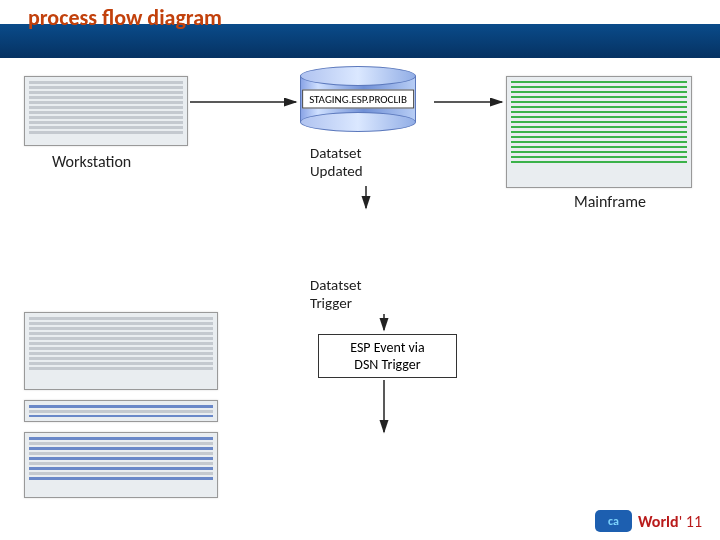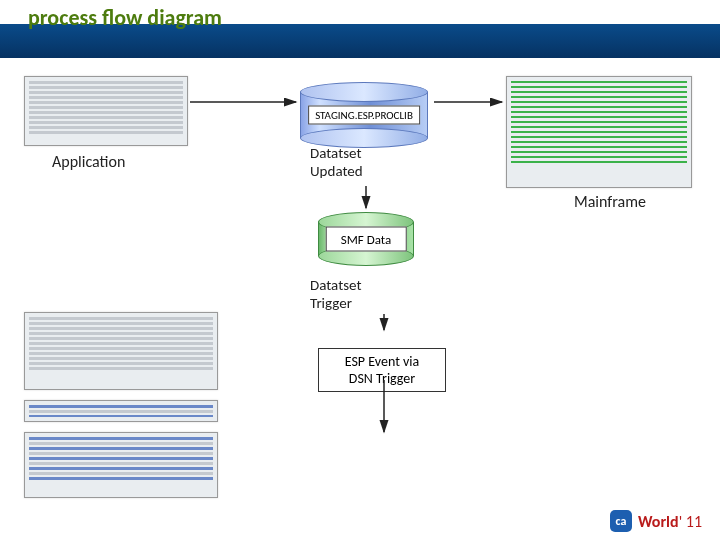--- a/index.html
+++ b/index.html
@@ -1,40 +1,40 @@
 <!DOCTYPE html>
 <html><head>
 <meta charset="utf-8">
 <style>
   * { box-sizing: border-box; margin: 0; padding: 0; }
   body { width: 720px; height: 540px; font-family: Calibri, Arial, sans-serif; background: #fff; position: relative; overflow: hidden; }
   .titlebar { width: 100%; height: 58px; position: relative; }
   .titlebar-bg { position: absolute; left: 0; top: 24px; width: 100%; height: 34px; background: linear-gradient(#0a4b8a, #063262); }
-  .title { position: absolute; left: 28px; top: 4px; font-size: 22px; font-weight: bold; color: #4d7c0f; }
+  .title { position: absolute; left: 28px; top: 4px; font-size: 22px; font-weight: bold; color: #c2410c; }
   .stage { position: absolute; left: 0; top: 58px; width: 720px; height: 482px; }
   .screenshot { border: 1px solid #999; background: #e9edf0; box-shadow: 0 0 2px rgba(0,0,0,.15); position: absolute; }
   
   .ss-lines { position:absolute; inset:4px; overflow:hidden; }
   .ss-lines div { height:3px; margin-bottom:2px; background:#c4c9cf; }
   .ss-lines.green div { background:#3bb24a; height:2px; margin-bottom:3px; }
   .ss-lines.mixed div:nth-child(odd){ background:#6a88c8; }
   .cylinder { position:absolute; }
   .cyl-body { position:absolute; left:0; right:0; top:10px; bottom:10px; background:linear-gradient(90deg,#8aa4e6 0%, #cfe0ff 15%, #6f8fd6 55%, #b7cdf5 100%); border-left:1px solid #5b78bc; border-right:1px solid #5b78bc; }
   .cyl-body.green { background:linear-gradient(90deg,#6ab86b 0%, #c9f0c6 15%, #55a557 55%, #a9e3a8 100%); border-color:#3e8a40; }
   .cyl-top, .cyl-bot { position:absolute; left:0; right:0; height:20px; border:1px solid #5b78bc; border-radius:50%; background:linear-gradient(90deg,#b0c3f0, #dbe8ff, #92aee6); }
   .cyl-top.green, .cyl-bot.green { border-color:#3e8a40; background:linear-gradient(90deg,#9cd79a,#d6f5d2,#7ec47d); }
   .cyl-top { top:0; }
   .cyl-bot { bottom:0; }
   .cyl-label { position:absolute; left:50%; top:50%; transform:translate(-50%,-50%); background:#fff; border:1px solid #444; font-size:11px; padding:2px 6px; white-space:nowrap; }
   .cyl-label.big { font-size:13px; padding:4px 14px; }
   .freelabel { position:absolute; font-size:16px; color:#222; }
   .box { position:absolute; border:1px solid #333; background:#fff; text-align:center; display:flex; align-items:center; justify-content:center; font-size:14px; }
   svg.arrows { position:absolute; left:0; top:0; width:720px; height:482px; pointer-events:none; }
   .logo { position:absolute; right:18px; bottom:8px; display:flex; align-items:center; gap:6px; }
-  .ca-badge { width:22px; height:22px; border-radius:5px; background:#1d5fb0; color:#ffffff; font-weight:bold; font-size:12px; display:flex; align-items:center; justify-content:center; }
+  .ca-badge { width:37px; height:22px; border-radius:5px; background:#1d5fb0; color:#7dd3fc; font-weight:bold; font-size:12px; display:flex; align-items:center; justify-content:center; }
   .logo-text { font-size:16px; color:#b91c1c; }
   .logo-text b { font-weight:600; }
 </style>
 </head>
 <body>
 
 <div class="titlebar">
   <div class="titlebar-bg"></div>
   <div class="title">process flow diagram</div>
 </div>
@@ -49,21 +49,21 @@
         <div></div>
         <div></div>
         <div></div>
         <div></div>
         <div></div>
         <div></div>
         <div></div>
         <div></div>
       </div>
   </div>
-  <div class="freelabel" style="left:52px; top:94px;">Application</div>
+  <div class="freelabel" style="left:52px; top:94px;">Workstation</div>
 
   <div class="screenshot" style="left:506px; top:18px; width:186px; height:112px;">
     <div class="ss-lines green">
         <div></div>
         <div></div>
         <div></div>
         <div></div>
         <div></div>
         <div></div>
         <div></div>
@@ -74,39 +74,33 @@
         <div></div>
         <div></div>
         <div></div>
         <div></div>
         <div></div>
         <div></div>
       </div>
   </div>
   <div class="freelabel" style="left:562px; top:134px;margin-left:12px;">Mainframe</div>
 
-  <div class="cylinder" style="left:300px; top:24px; width:128px; height:66px;">
+  <div class="cylinder" style="left:300px; top:8px; width:116px; height:66px;">
     <div class="cyl-body"></div>
     <div class="cyl-top"></div>
     <div class="cyl-bot"></div>
     <div class="cyl-label">STAGING.ESP.PROCLIB</div>
   </div>
   <div class="freelabel" style="left:310px; top:86px; font-size:15px; white-space:pre-line;">Datatset
 Updated</div>
 
-  <div class="cylinder" style="left:318px; top:154px; width:96px; height:54px;">
-    <div class="cyl-body green"></div>
-    <div class="cyl-top green"></div>
-    <div class="cyl-bot green"></div>
-    <div class="cyl-label big">SMF Data</div>
-  </div>
   <div class="freelabel" style="left:310px; top:218px; font-size:15px; white-space:pre-line;">Datatset
 Trigger</div>
 
-  <div class="box" style="left:318px; top:276px; width:128px; height:44px; white-space:pre-line;margin-top:14px;">ESP Event via
+  <div class="box" style="left:318px; top:276px; width:139px; height:44px; white-space:pre-line;">ESP Event via
 DSN Trigger</div>
 
 
   <div class="screenshot" style="left:24px; top:254px; width:194px; height:78px;">
     <div class="ss-lines">
         <div></div>
         <div></div>
         <div></div>
         <div></div>
         <div></div>

